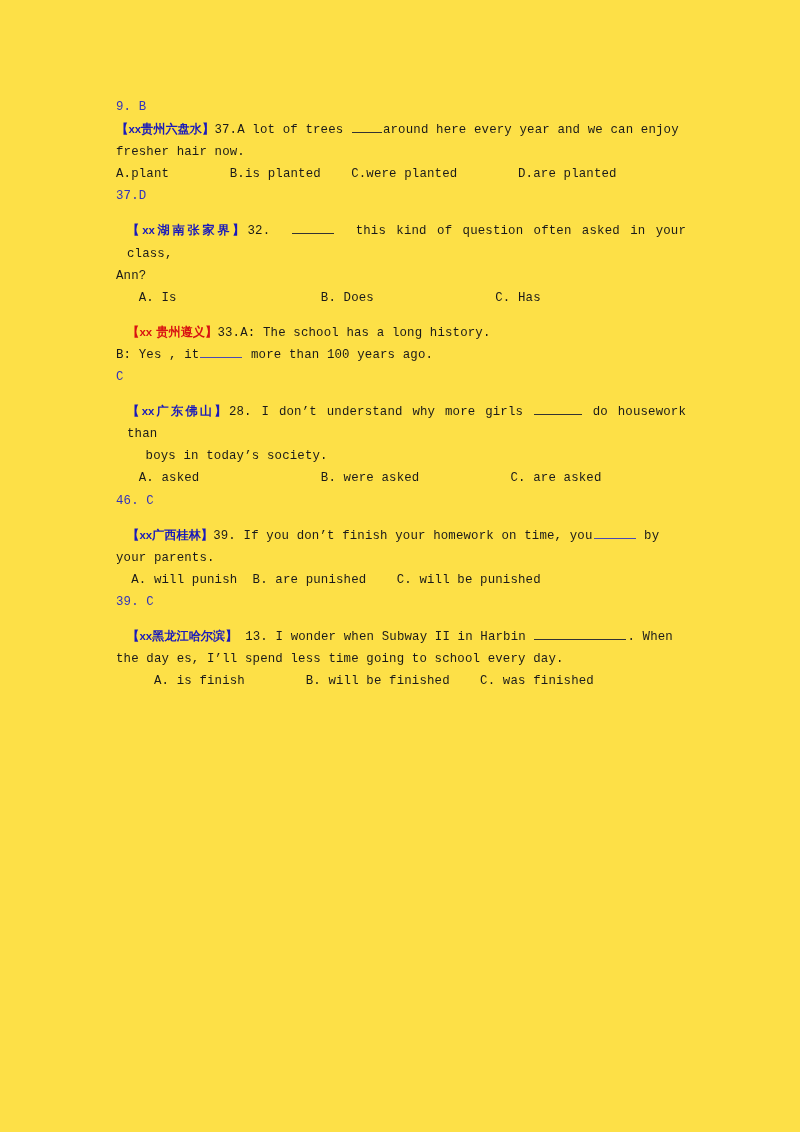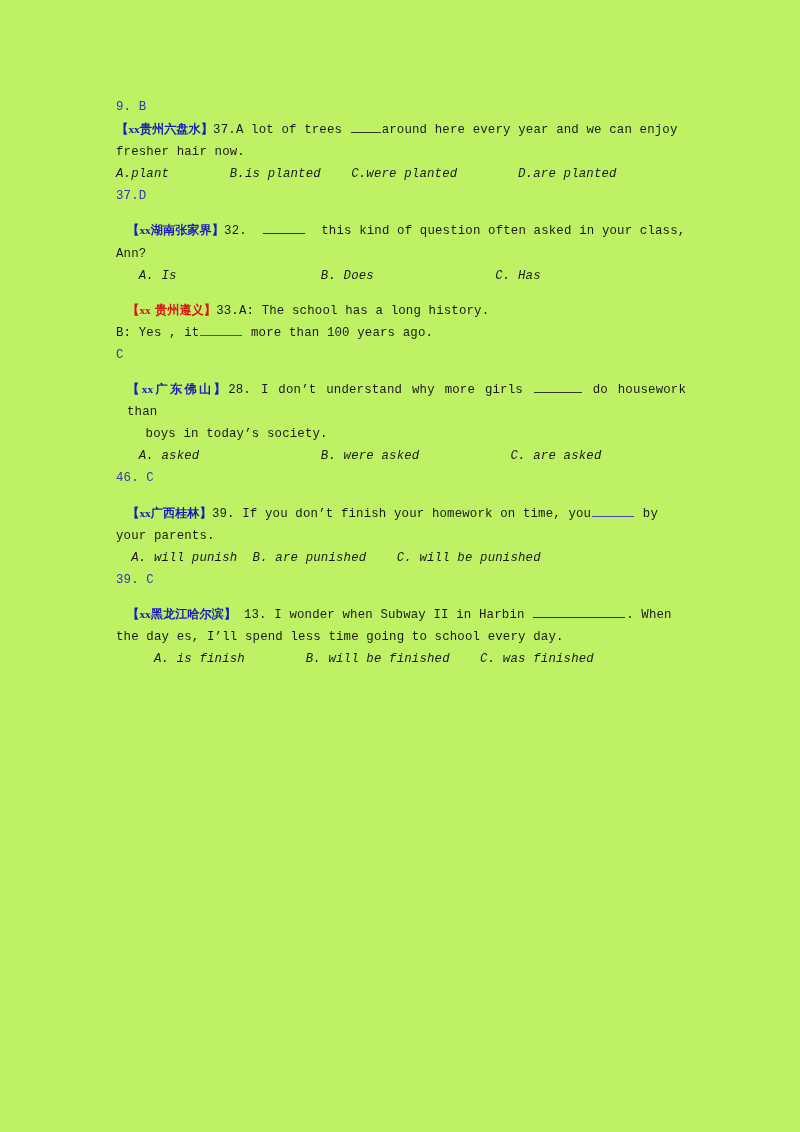--- a/index.html
+++ b/index.html
@@ -11,21 +11,21 @@
     width: 800px;
     height: 1132px;
     font-family: "Liberation Mono", "DejaVu Sans Mono", monospace;
     color: #1a1a1a;
     -webkit-font-smoothing: antialiased;
   }
   .page {
     position: relative;
     width: 800px;
     height: 1132px;
-    background: #bef264;
+    background: #fde047;
     box-sizing: border-box;
     padding: 96px 114px 0 116px;
   }
   .doc-body {
     font-size: 12.4px;
     line-height: 22.1px;
     letter-spacing: 0.15px;
   }
   
   .line {
@@ -46,41 +46,40 @@
   }
   .tag.red {
     color: #d81111;
     font-weight: bold;
   }
   .tag .cjk {
     font-family: "DejaVu Sans", "Liberation Sans", sans-serif;
     font-size: 12.2px;
   }
   .tag .xx {
-    font-family: Liberation Serif, serif;
+    font-family: Liberation Sans, sans-serif;
     font-size: 11.4px;
   }
   .blank {
     display: inline-block;
     border-bottom: 1px solid #333;
     vertical-align: baseline;
     height: 0.92em;
     margin: 0 1px;
   }
   .blank.b-sm  { width: 30px; }
   .blank.b-md  { width: 42px; }
   .blank.b-lg  { width: 48px; }
   .blank.b-xl  { width: 92px; }
   .blank.blue {
     border-bottom-color: #4a4ab5;
   }
   .opts {
     white-space: pre;
     letter-spacing: 0.15px;
-    font-style: italic;
   }
   .ind-1 { padding-left: 11px; margin-top: 12px; }
   .ind-2 { padding-left: 22px; }
 </style>
 </head>
 <body>
 
 <div class="page">
   <div class="doc-body">
 

